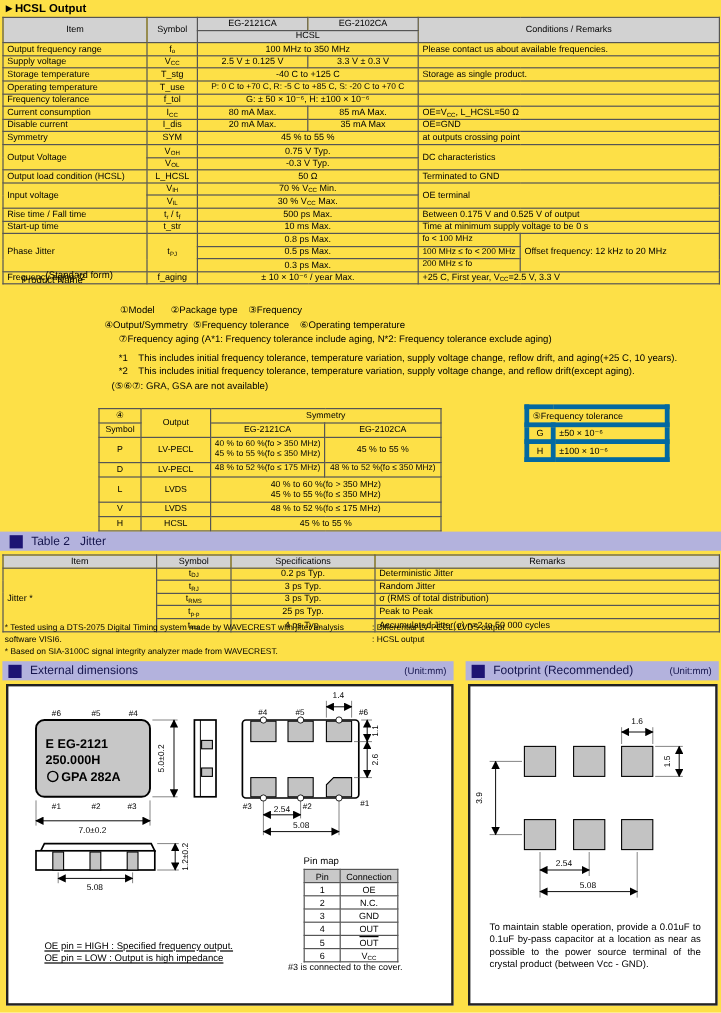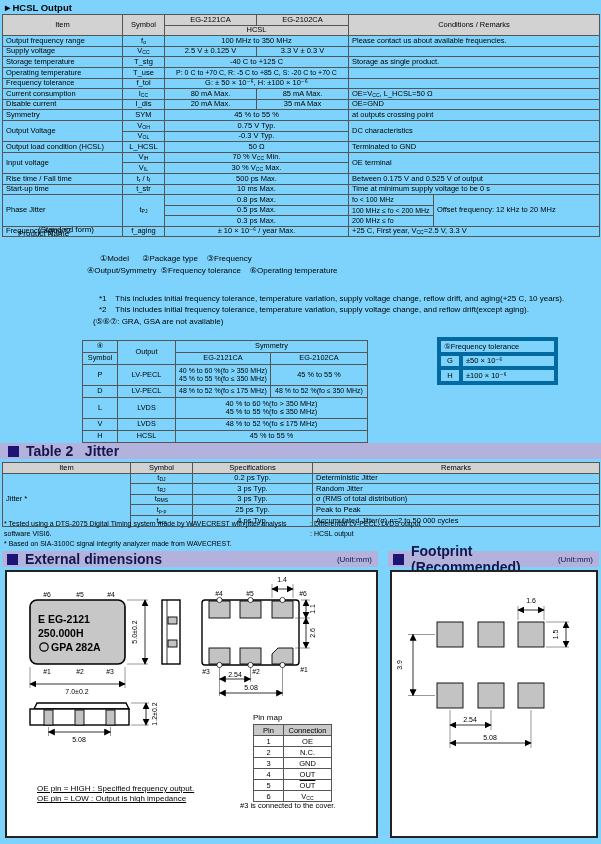--- a/index.html
+++ b/index.html
@@ -1,17 +1,17 @@
 <!DOCTYPE html>
 <html><head>
 <meta charset="utf-8">
 <style>
   html,body{margin:0;padding:0;background:#fff;}
   body{font-family:"Liberation Sans","DejaVu Sans",sans-serif;color:#000;}
-  .page{position:relative;width:601px;height:844px;background:#7dd3fc;overflow:hidden;}
+  .page{position:relative;width:601px;height:844px;background:#fde047;overflow:hidden;}
   .abs{position:absolute;}
   sub{font-size:68%;vertical-align:-0.22em;line-height:0;}
   .pre{white-space:pre-wrap;}
 
   .heading{font-size:9.5px;font-weight:bold;}
 
   table{border-collapse:collapse;}
   .spec{table-layout:fixed;width:597px;font-size:7.5px;border:1.5px solid #000;}
   .spec td{border:1px solid #555;padding:0 3px;height:9.6px;line-height:1.12;overflow:hidden;}
   .spec tr.hd td{background:#d2d2d2;text-align:center;}
@@ -20,21 +20,21 @@
   .f7{font-size:7px;}
 
   .symm{table-layout:fixed;width:285px;font-size:7.3px;border:1.5px solid #000;}
   .symm td{border:1px solid #555;padding:0 2px;height:11px;text-align:center;line-height:1.15;overflow:hidden;}
 
   .mini{table-layout:fixed;width:117px;font-size:7.5px;border:1.5px solid #000;}
   .mini td{border:4px solid #0369a1;padding:0 3px;height:10.5px;overflow:hidden;}
 
   .banner{background:#b3b2dd;display:flex;align-items:center;height:16px;}
   .banner .sq{width:11px;height:11px;background:#1d1473;margin-left:5px;margin-right:7px;flex:0 0 auto;}
-  .banner .bt{font-weight:bold;font-size:14px;color:#15154d;}
+  .banner .bt{font-weight:normal;font-size:10px;color:#15154d;}
   .banner .bu{margin-left:auto;margin-right:6px;font-size:8px;color:#15154d;}
 
   .jit{table-layout:fixed;width:597px;font-size:7.5px;border:1.5px solid #000;}
   .jit td{border:1px solid #555;padding:0 3px;height:9.6px;line-height:1.1;overflow:hidden;}
   .jit tr.hd td{background:#d2d2d2;text-align:center;}
 
   .fnote{font-size:7px;line-height:1.45;}
 
   .box{border:2px solid #222;background:#fff;box-sizing:border-box;}
 
@@ -203,20 +203,21 @@
     </tr>
   </tbody>
     </table>
 
   <div class="abs small8" style="left:18px;top:229px;">Product Name</div>
   <div class="abs small8" style="left:18px;top:225px;padding-left:20px;">(Standard form)</div>
 
 
   <div class="abs small8 pre" style="left:100px;top:254px;">①Model      ②Package type    ③Frequency</div>
   <div class="abs small8 pre" style="left:87px;top:266px;">④Output/Symmetry  ⑤Frequency tolerance    ⑥Operating temperature</div>
+  <div class="abs small8 pre" style="left:99px;top:278px;">⑦Frequency aging (A*1: Frequency tolerance include aging, N*2: Frequency tolerance exclude aging)</div>
   <div class="abs small8 pre" style="left:99px;top:294px;width:480px;">*1    This includes initial frequency tolerance, temperature variation, supply voltage change, reflow drift, and aging(+25 C, 10 years).</div>
   <div class="abs small8 pre" style="left:99px;top:305px;width:480px;">*2    This includes initial frequency tolerance, temperature variation, supply voltage change, and reflow drift(except aging).</div>
   <div class="abs small8 pre" style="left:93px;top:317px;">(⑤⑥⑦: GRA, GSA are not available)</div>
 
   <table class="symm abs" style="left:82px;top:340px;">
     <colgroup>
         <col style="width:35px">
         <col style="width:58px">
         <col style="width:95px">
         <col style="width:97px">
@@ -513,15 +514,16 @@
         <path class="xl" d="M43,62.5 H16 M43,123.5 H16"></path>
         <line class="dl" x1="21" y1="62.5" x2="21" y2="123.5" marker-start="url(#arb)" marker-end="url(#arb)"></line>
         <text transform="translate(10,93) rotate(-90)" text-anchor="middle">3.9</text>
         <path class="xl" d="M58,138 V158 M99,138 V158 M139,138 V176 M58,158 V176"></path>
         <line class="dl" x1="58" y1="153" x2="99" y2="153" marker-start="url(#arb)" marker-end="url(#arb)"></line>
         <text x="78" y="150" text-anchor="middle">2.54</text>
         <line class="dl" x1="58" y1="171" x2="139" y2="171" marker-start="url(#arb)" marker-end="url(#arb)"></line>
         <text x="98" y="168" text-anchor="middle">5.08</text>
       </g>
     </svg>
+    <div class="abs small8 justify" style="left:16px;top:196px;width:176px;">To maintain stable operation, provide a 0.01uF to 0.1uF by-pass capacitor at a location as near as possible to the power source terminal of the crystal product (between Vcc - GND).</div>
   </div>
 
 </div>
 
 </body></html>

